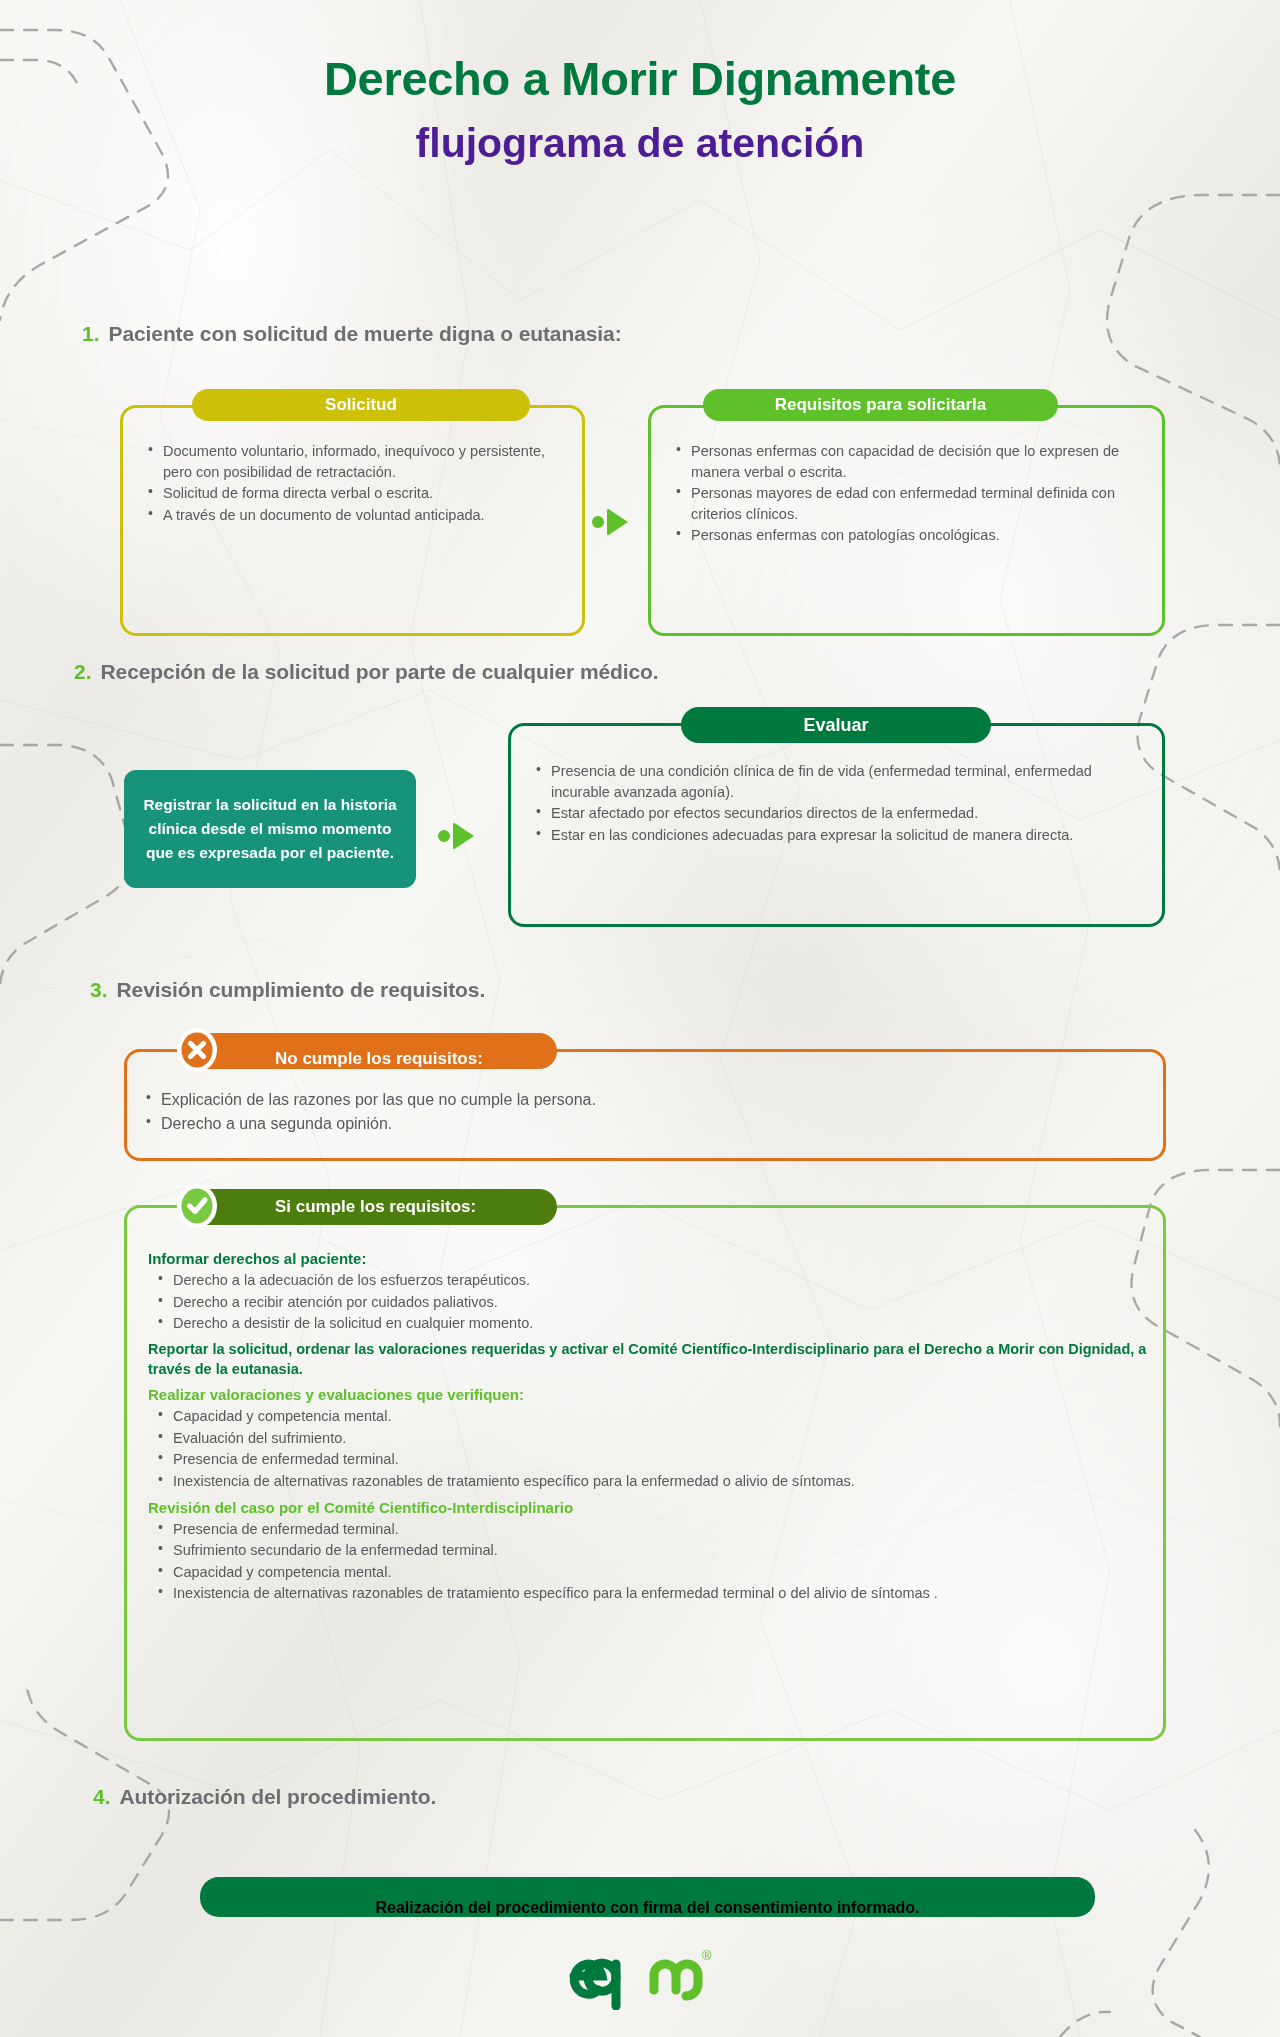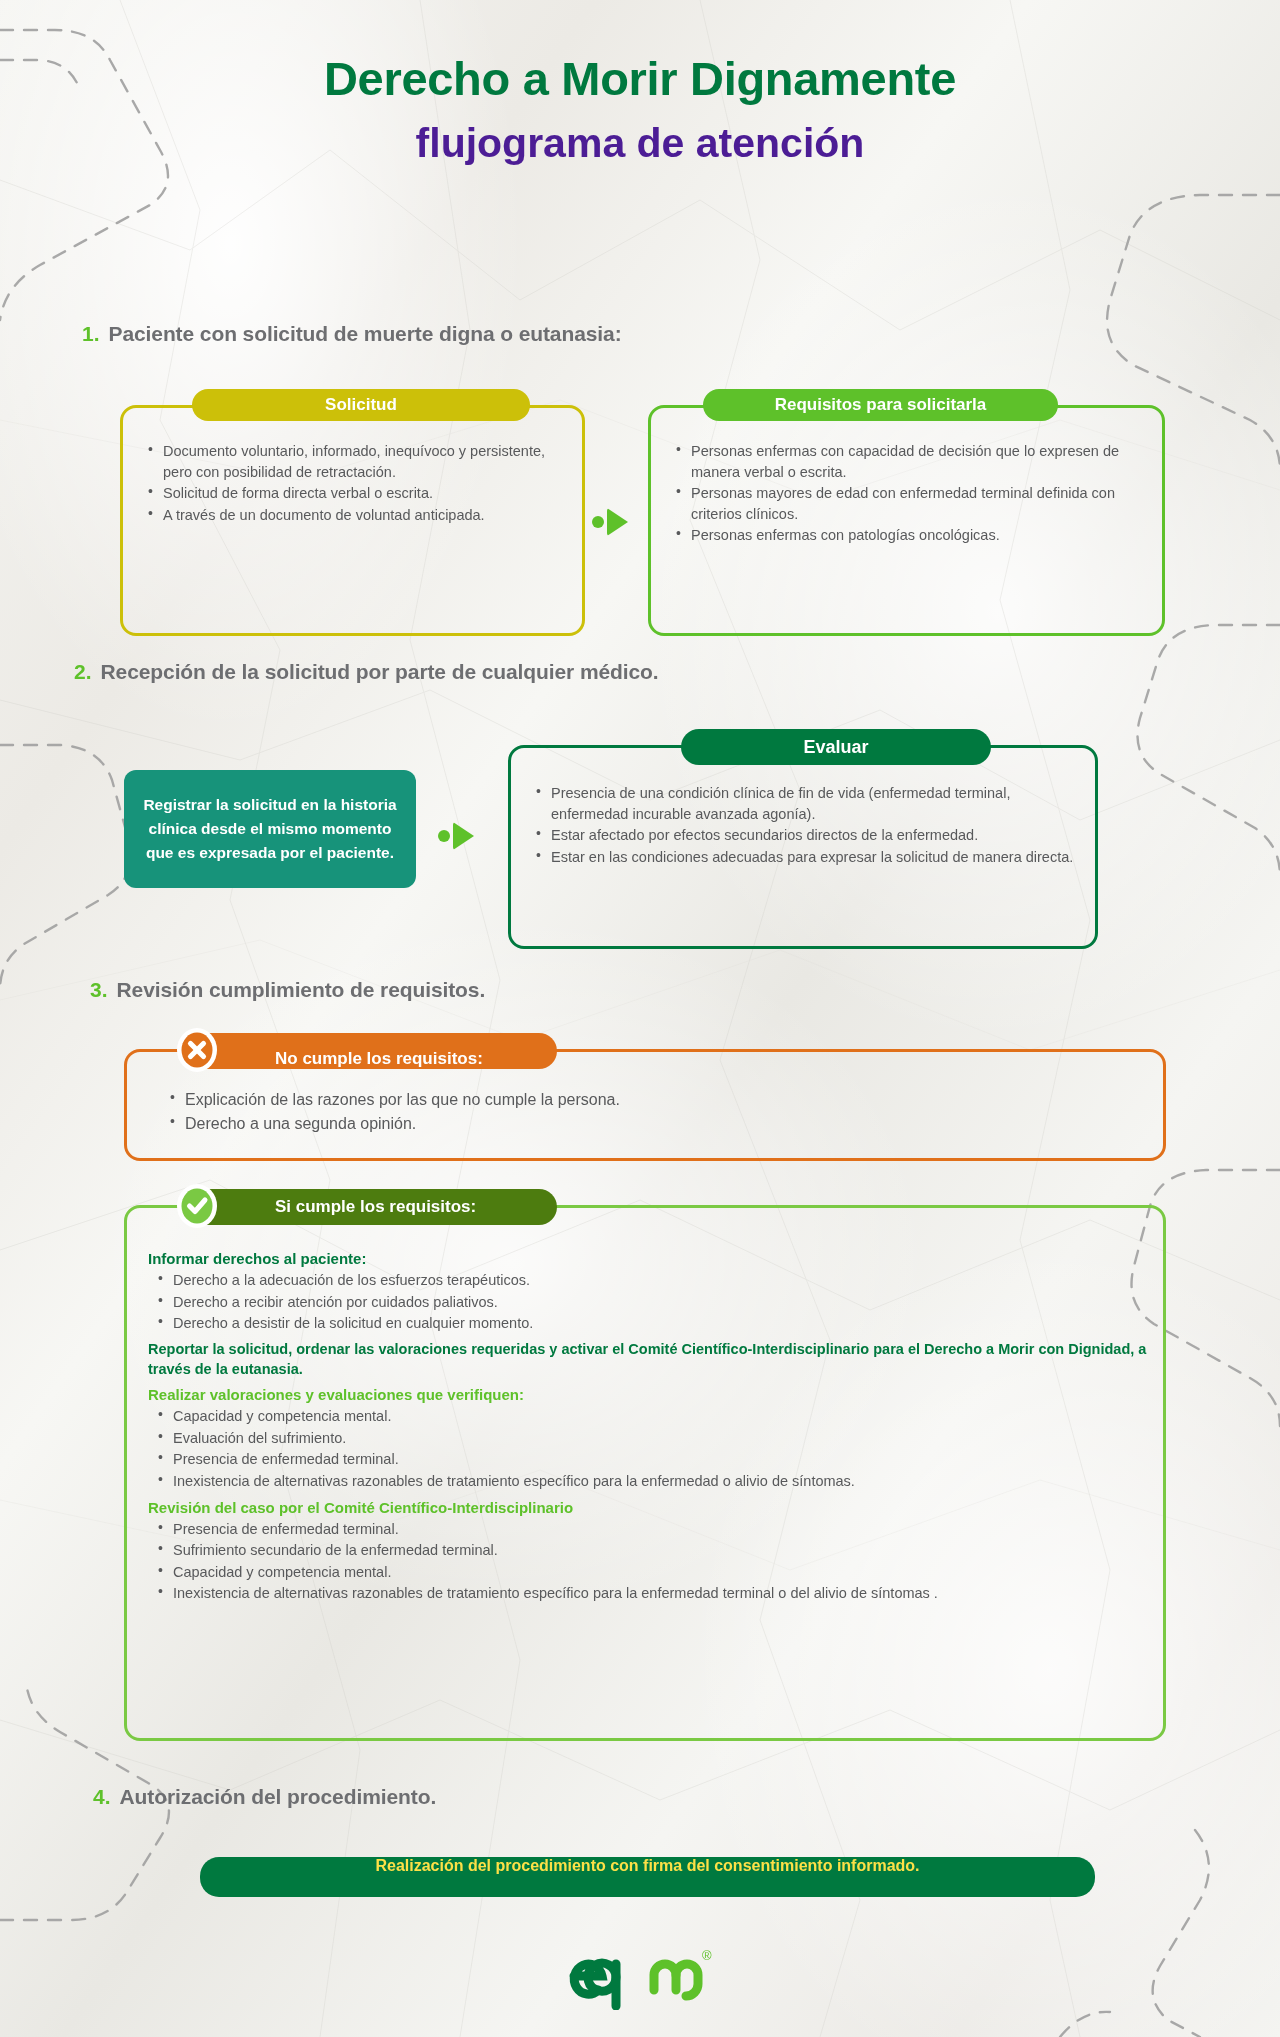--- a/index.html
+++ b/index.html
@@ -108,22 +108,22 @@
   .sec-head.dark { color:#00793f; }
   .sec-head.light { color:#5ec12a; }
   .para-bold {
     font-size:14.5px; font-weight:bold; color:#00793f;
     line-height:1.4; margin:5px 0 3px 0;
   }
 
   
   #final-bar {
     position:absolute; background:#00793f; border-radius:19px;
-    display:flex; align-items:flex-start; justify-content:center;
-    color:#fde047; font-size:16px; font-weight:bold; text-align:center;
+    display:flex; align-items:flex-end; justify-content:center;
+    color:#000000; font-size:16px; font-weight:bold; text-align:center;margin-top:20px;
   }
 
   
   #logo { position:absolute; }
 </style>
 </head>
 <body>
 
 <div id="paper-bg"></div>
 
@@ -211,21 +211,21 @@
 
   <div id="registrar-box" style="left:124px; top:770px; width:292px; height:118px;">
     <span>Registrar la solicitud en la historia clínica desde el mismo momento que es expresada por el paciente.</span>
   </div>
 
   <div class="arrow" style="left:438px; top:822px;">
     <span class="dot"></span>
     <span class="tri"></span>
   </div>
 
-  <div class="card" style="left:508px; top:745px; width:590px; height:204px;">
+  <div class="card" style="left:508px; top:723px; width:657px; height:204px;">
     <div class="card-border" style="border-color:#00793f;"></div>
     <div class="pill" style="background:#00793f; left:173px; top:-16px; width:310px; height:36px; border-radius:18px; font-size:18px;">
       <span>Evaluar</span>
     </div>
     <div class="card-body" style="left:26px; top:38px; right:16px;">
       <ul class="bullets">
         <li>Presencia de una condición clínica de fin de vida (enfermedad terminal, enfermedad incurable avanzada agonía).</li>
         <li>Estar afectado por efectos secundarios directos de la enfermedad.</li>
         <li>Estar en las condiciones adecuadas para expresar la solicitud de manera directa.</li>
       </ul>
@@ -244,21 +244,21 @@
     </div>
     <div class="badge-icon" style="left:53px; top:-21px;">
       <svg width="36" height="40" viewBox="0 0 36 40">
         <ellipse cx="18" cy="20" rx="15.5" ry="17.5" fill="#e0701a"></ellipse>
         <g stroke="#ffffff" stroke-width="5.2" stroke-linecap="round">
           <line x1="11.5" y1="13.5" x2="24.5" y2="26.5"></line>
           <line x1="24.5" y1="13.5" x2="11.5" y2="26.5"></line>
         </g>
       </svg>
     </div>
-    <div class="card-body" style="left:44px; top:40px; right:16px;">
+    <div class="card-body" style="left:20px; top:40px; right:16px;">
       <ul class="bullets" style="font-size:16px;">
         <li style="font-size:16px;">Explicación de las razones por las que no cumple la persona.</li>
         <li style="font-size:16px;">Derecho a una segunda opinión.</li>
       </ul>
     </div>
   </div>
 
   <div class="card" style="left:124px; top:1205px; width:1042px; height:536px;">
     <div class="card-border" style="border-color:#7ac943;"></div>
     <div class="pill" style="background:#4d7c0f; left:63px; top:-16px; width:370px; height:36px; border-radius:18px; justify-content:flex-start; padding-left:88px;">

